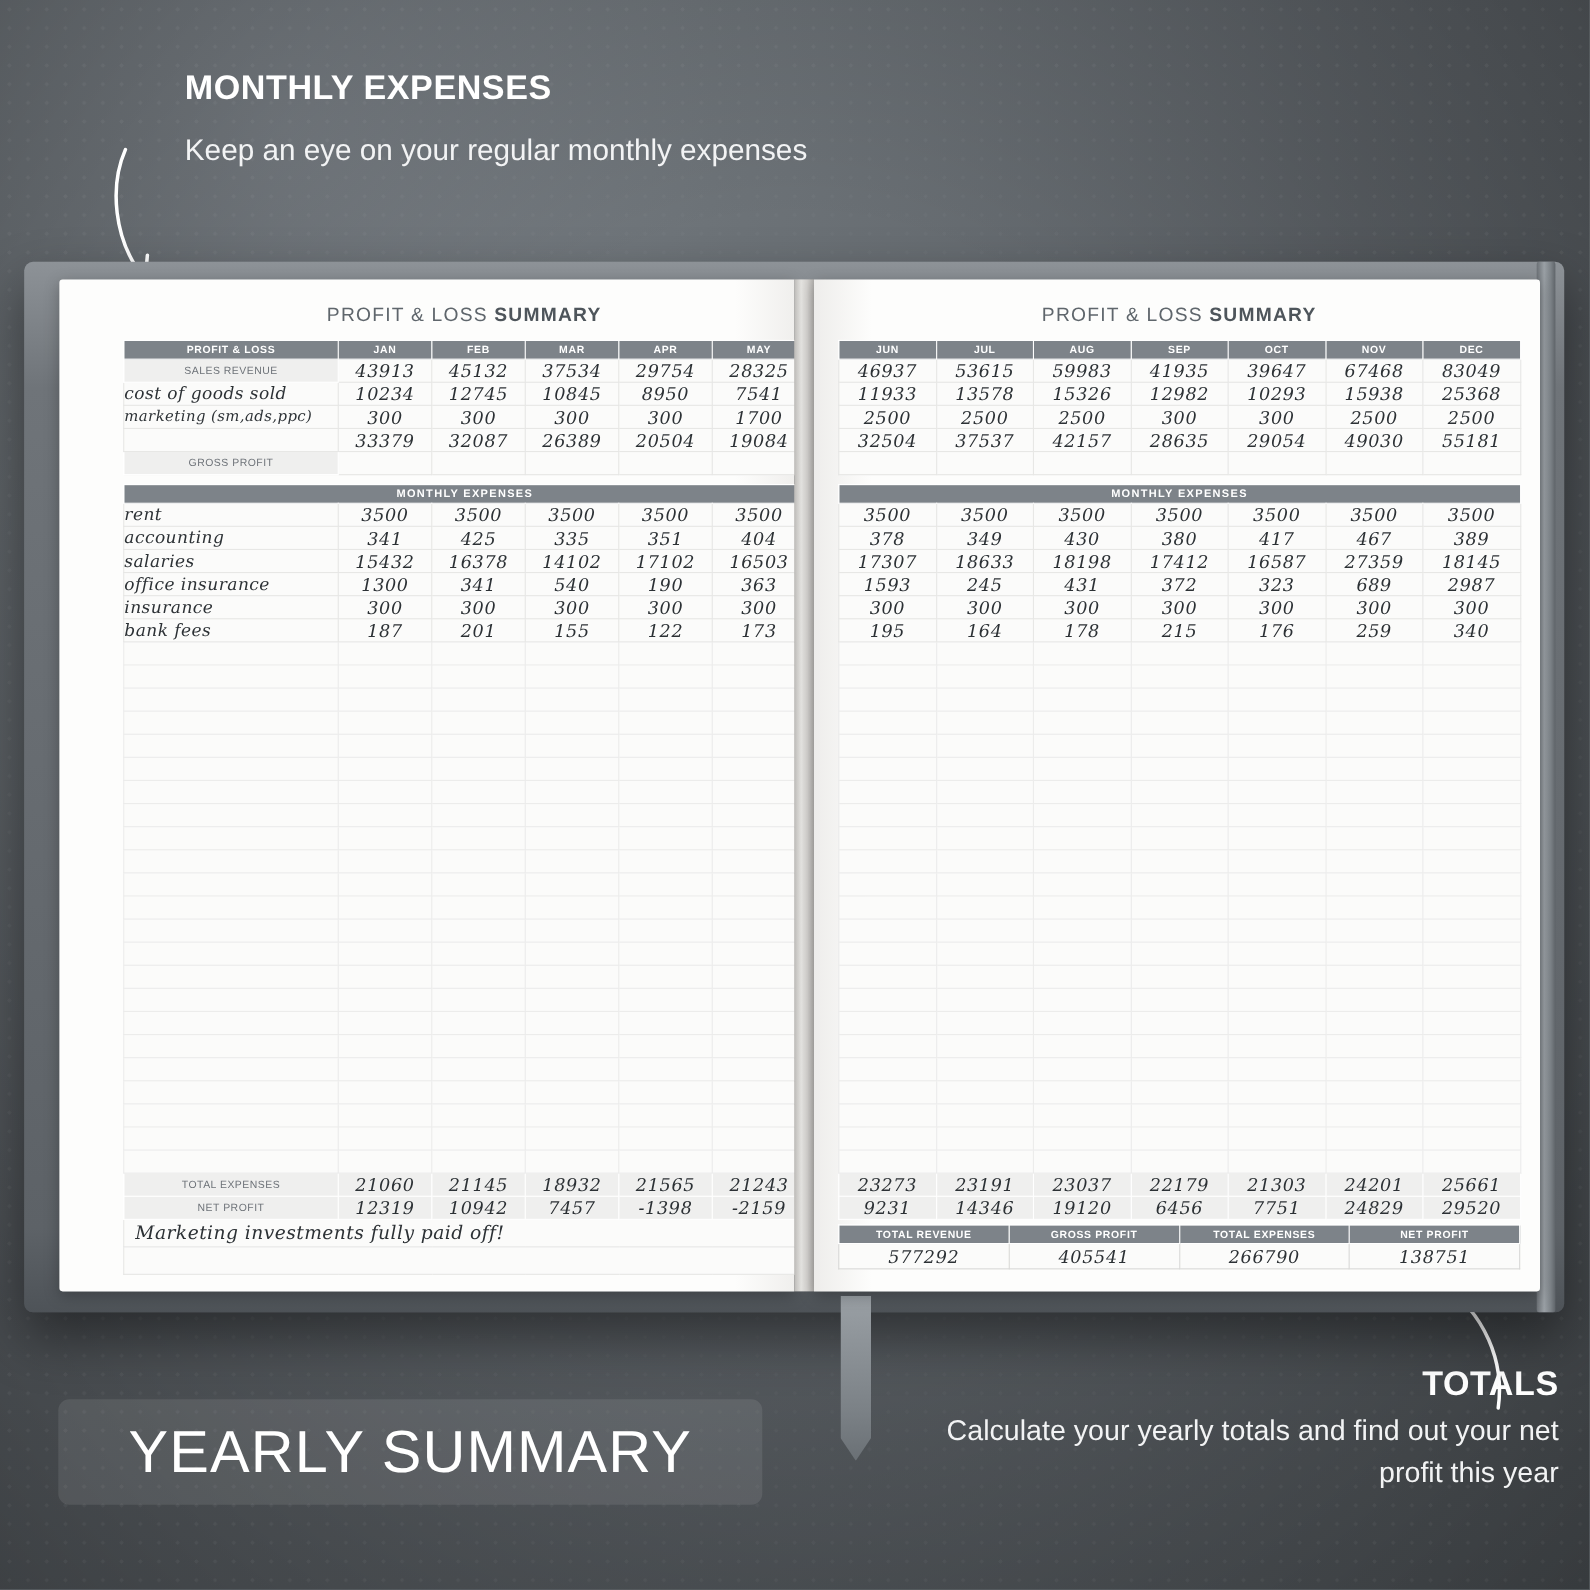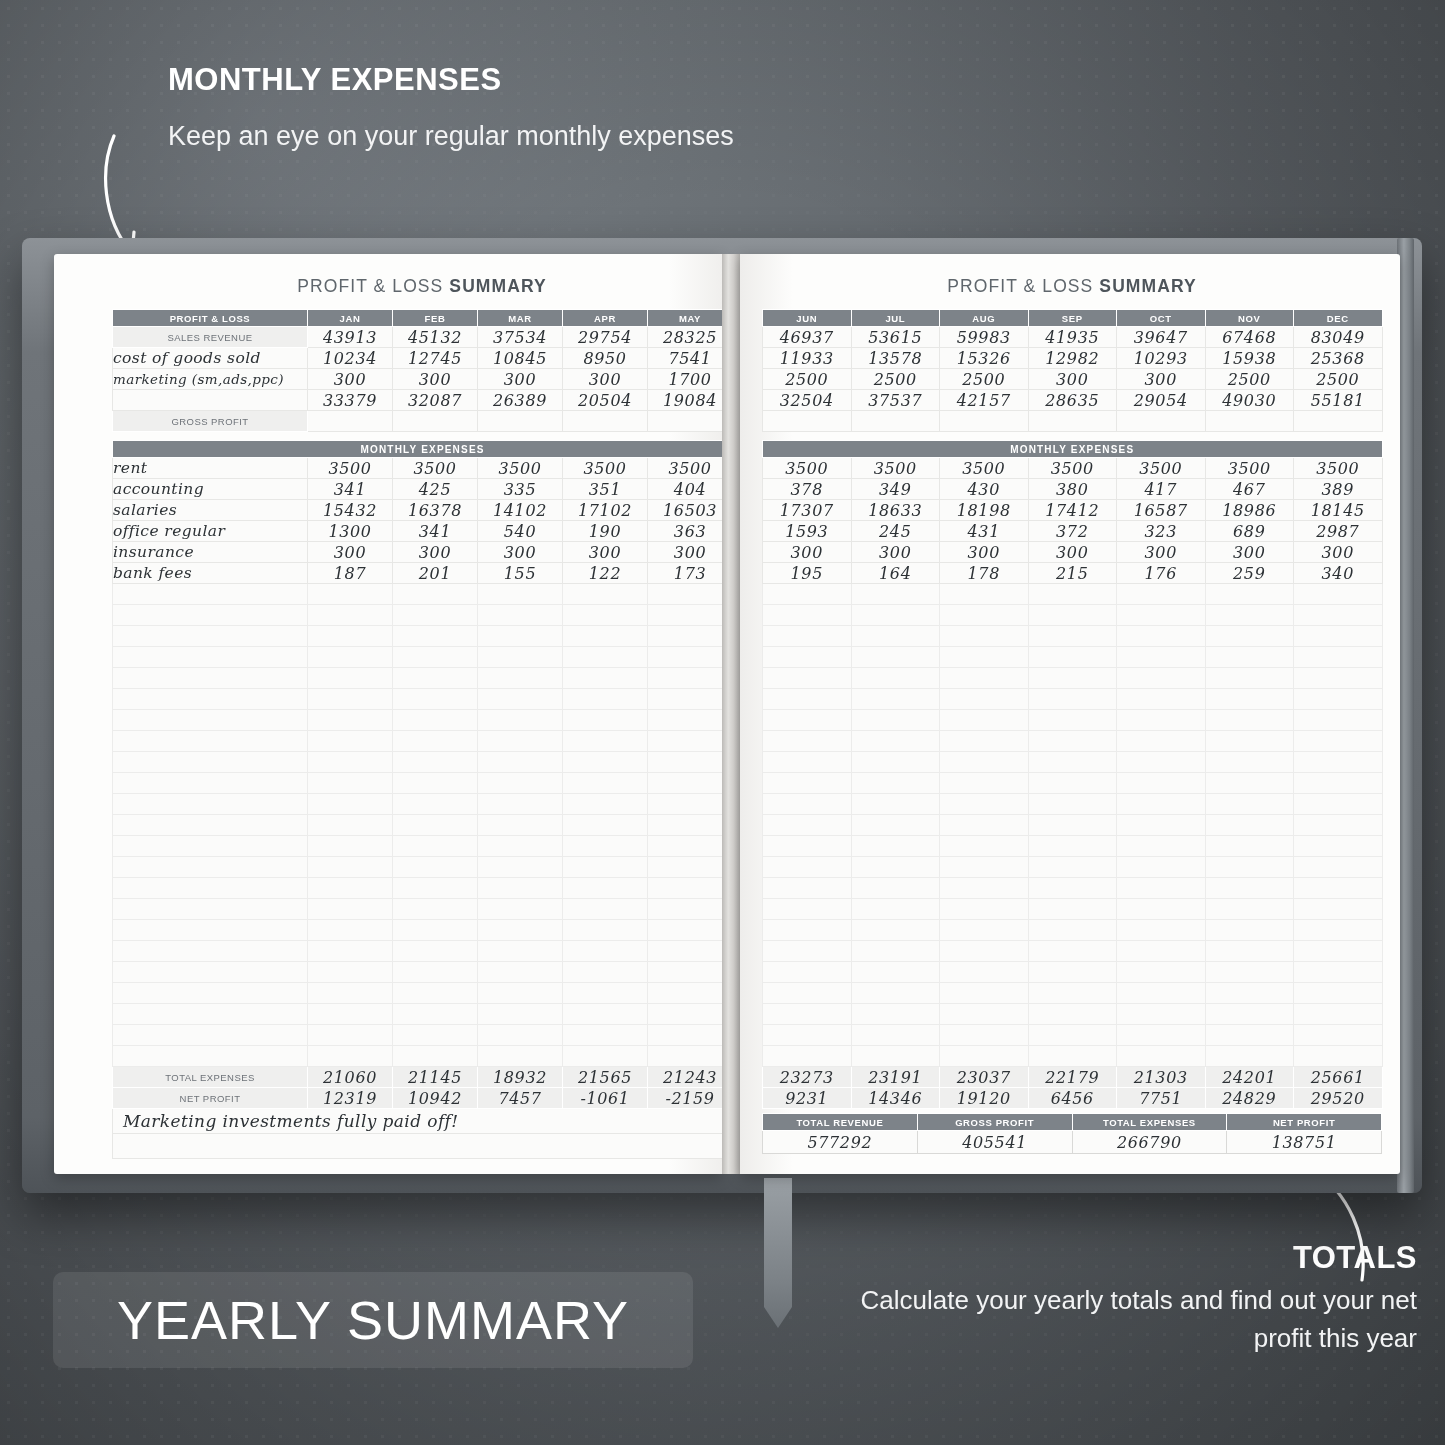--- a/index.html
+++ b/index.html
@@ -290,21 +290,21 @@
             </tr>
             <tr>
               <td class="cell hand-lbl">salaries</td>
               <td class="cell hand">15432</td>
               <td class="cell hand">16378</td>
               <td class="cell hand">14102</td>
               <td class="cell hand">17102</td>
               <td class="cell hand">16503</td>
             </tr>
             <tr>
-              <td class="cell hand-lbl">office regular</td>
+              <td class="cell hand-lbl">office insurance</td>
               <td class="cell hand">1300</td>
               <td class="cell hand">341</td>
               <td class="cell hand">540</td>
               <td class="cell hand">190</td>
               <td class="cell hand">363</td>
             </tr>
             <tr>
               <td class="cell hand-lbl">insurance</td>
               <td class="cell hand">300</td>
               <td class="cell hand">300</td>
@@ -512,21 +512,21 @@
           <td class="hand">21145</td>
           <td class="hand">18932</td>
           <td class="hand">21565</td>
           <td class="hand">21243</td>
         </tr>
         <tr class="totline">
           <td class="tot-lbl">NET PROFIT</td>
           <td class="hand">12319</td>
           <td class="hand">10942</td>
           <td class="hand">7457</td>
-          <td class="hand">-1061</td>
+          <td class="hand">-1398</td>
           <td class="hand">-2159</td>
         </tr>
         <tr class="note-row">
           <td colspan="6" class="note-text">Marketing investments fully paid off!</td>
         </tr>
         <tr class="note-row">
           <td colspan="6"></td>
         </tr>
       </tbody>
         </table>
@@ -644,21 +644,21 @@
               <td class="cell hand">417</td>
               <td class="cell hand">467</td>
               <td class="cell hand">389</td>
             </tr>
             <tr>
               <td class="cell hand">17307</td>
               <td class="cell hand">18633</td>
               <td class="cell hand">18198</td>
               <td class="cell hand">17412</td>
               <td class="cell hand">16587</td>
-              <td class="cell hand">18986</td>
+              <td class="cell hand">27359</td>
               <td class="cell hand">18145</td>
             </tr>
             <tr>
               <td class="cell hand">1593</td>
               <td class="cell hand">245</td>
               <td class="cell hand">431</td>
               <td class="cell hand">372</td>
               <td class="cell hand">323</td>
               <td class="cell hand">689</td>
               <td class="cell hand">2987</td>

